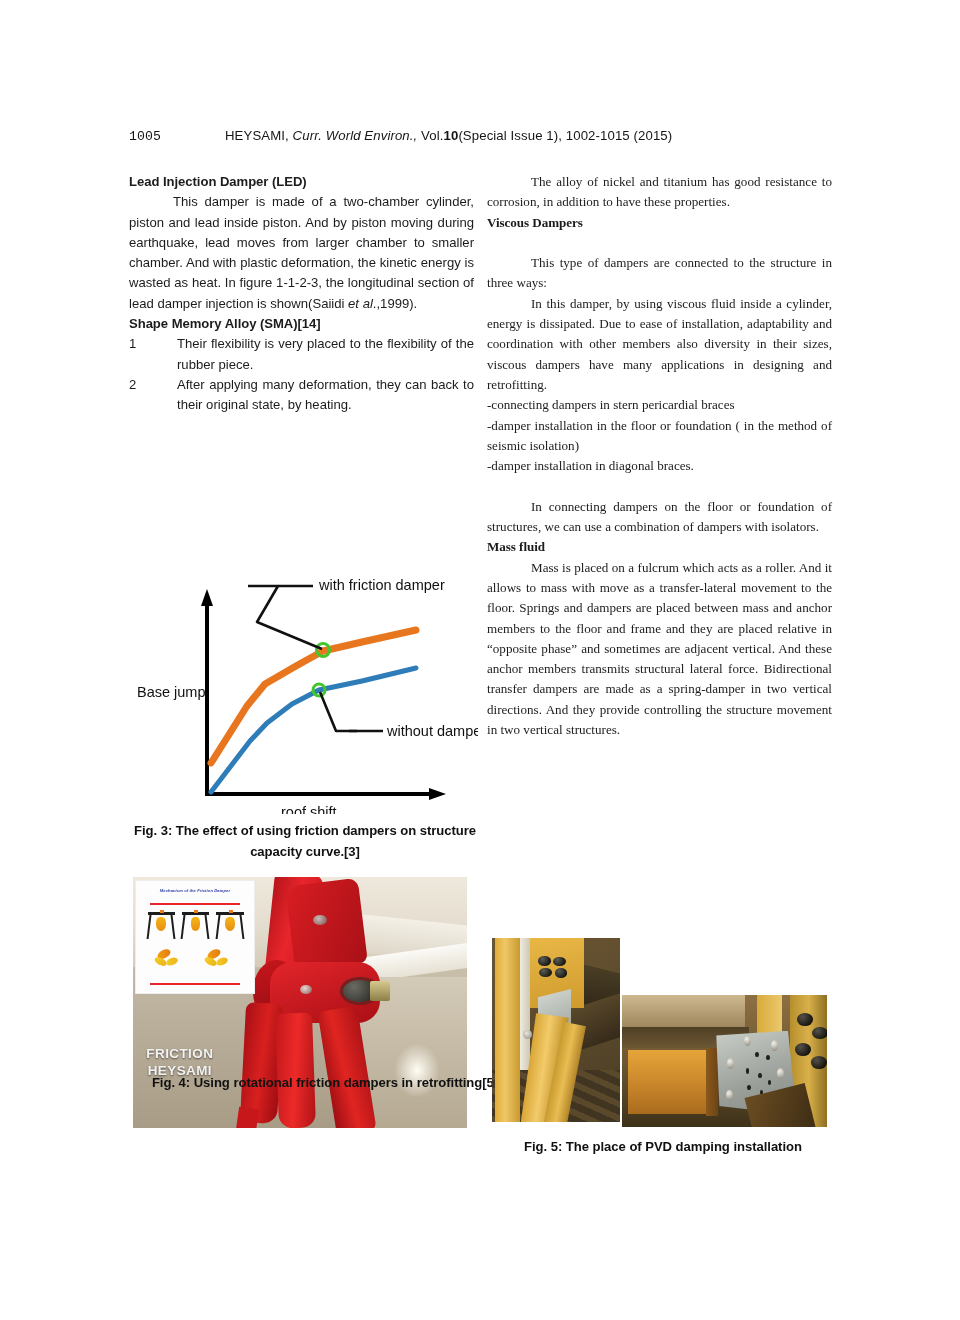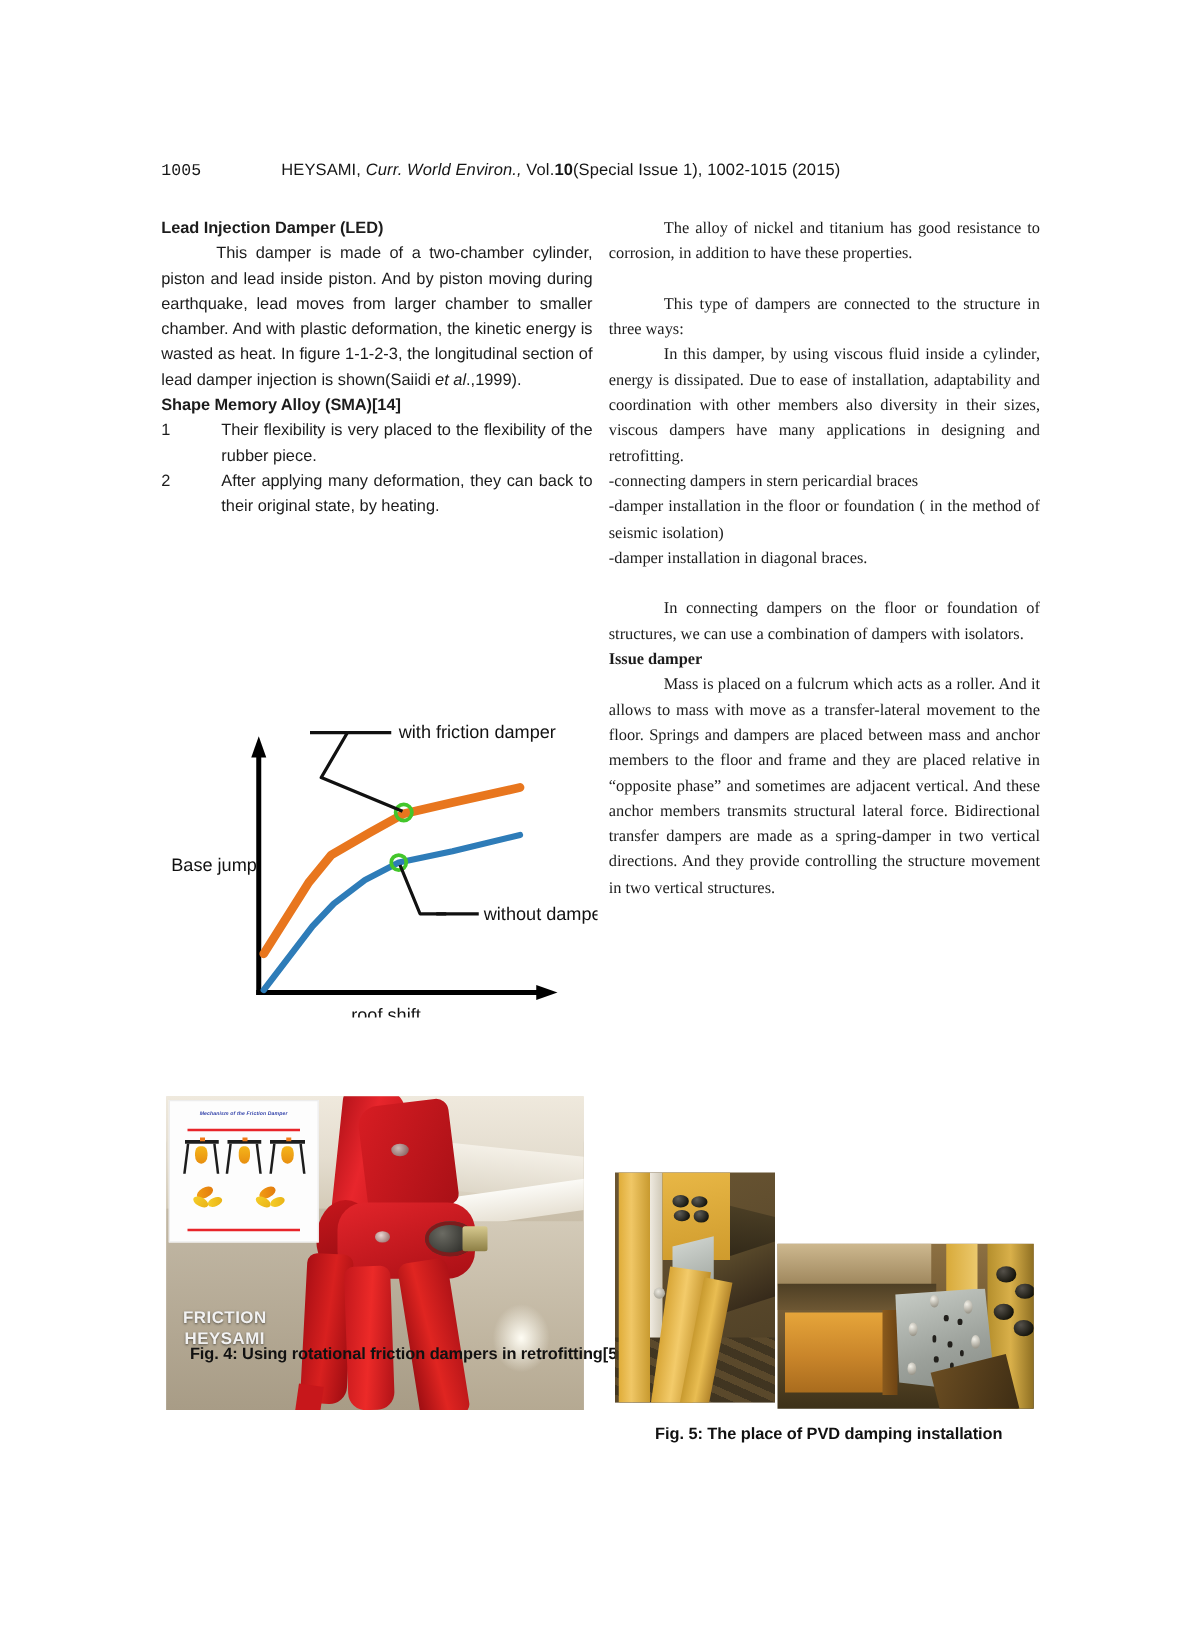--- a/index.html
+++ b/index.html
@@ -458,30 +458,31 @@
         <span class="num">2</span>
         <span>After applying many deformation, they can back to their original state, by heating.</span>
       </div>
     </div>
   </div>
 
   <div class="col col-right">
 
     <p class="para">The alloy of nickel and titanium has good resistance to corrosion, in addition to have these properties.</p>
 
+    <h3 class="sec gap">Viscous Dampers</h3>
     <p class="para gap">This type of dampers are connected to the structure in three ways:</p>
 
     <p class="para">In this damper, by using viscous fluid inside a cylinder, energy is dissipated. Due to ease of installation, adaptability and coordination with other members also diversity in their sizes, viscous dampers have many applications in designing and retrofitting.</p>
     <p class="para flush dashline">-connecting dampers in stern pericardial braces</p>
     <p class="para flush dashline">-damper installation in the floor or foundation ( in the method of seismic isolation)</p>
     <p class="para flush dashline">-damper installation in diagonal braces.</p>
 
     <p class="para gap">In connecting dampers on the floor or foundation of structures, we can use a combination of dampers with isolators.</p>
 
-    <h3 class="sec gap">Issue damper</h3>
+    <h3 class="sec gap">Mass fluid</h3>
     <p class="para">Mass is placed on a fulcrum which acts as a roller. And it allows to mass with move as a transfer-lateral movement to the floor. Springs and dampers are placed between mass and anchor members to the floor and frame and they are placed relative in “opposite phase” and sometimes are adjacent vertical. And these anchor members transmits structural lateral force. Bidirectional transfer dampers are made as a spring-damper in two vertical directions. And they provide controlling the structure movement in two vertical structures.</p>
   </div>
 
   <div class="fig3-wrap">
     <svg width="345" height="258" viewBox="0 0 345 258">
 
       <g>
         <line x1="74" y1="240" x2="74" y2="46" stroke="#000" stroke-width="4"></line>
         <polygon points="74,33 68,50 80,50" fill="#000"></polygon>
         <line x1="72" y1="238" x2="300" y2="238" stroke="#000" stroke-width="4"></line>
@@ -500,20 +501,21 @@
       <polyline points="187,136 203,175 224,175" fill="none" stroke="#111" stroke-width="2.6" stroke-linejoin="round"></polyline>
       <line x1="216" y1="175" x2="250" y2="175" stroke="#111" stroke-width="2.6"></line>
 
       <text x="186" y="34" font-family="Liberation Sans, sans-serif" font-size="14.5" fill="#111">with friction damper</text>
       <text x="254" y="180" font-family="Liberation Sans, sans-serif" font-size="14.5" fill="#111">without damper</text>
       <text x="4" y="141" font-family="Liberation Sans, sans-serif" font-size="14.5" fill="#111">Base jump</text>
       <text x="148" y="261" font-family="Liberation Sans, sans-serif" font-size="14.5" fill="#111">roof shift</text>
     </svg>
   </div>
 
+  <div class="caption cap3">Fig. 3: The effect of using friction dampers on structure capacity curve.[3]</div>
 
   <div class="photo" id="fig4-photo">
     <div class="ceiling"></div>
     <div class="beam"></div>
     <div class="beam2"></div>
     <div class="wallA"></div>
     <div class="wallB"></div>
     <div class="wallseam"></div>
     <div class="glow"></div>
 

